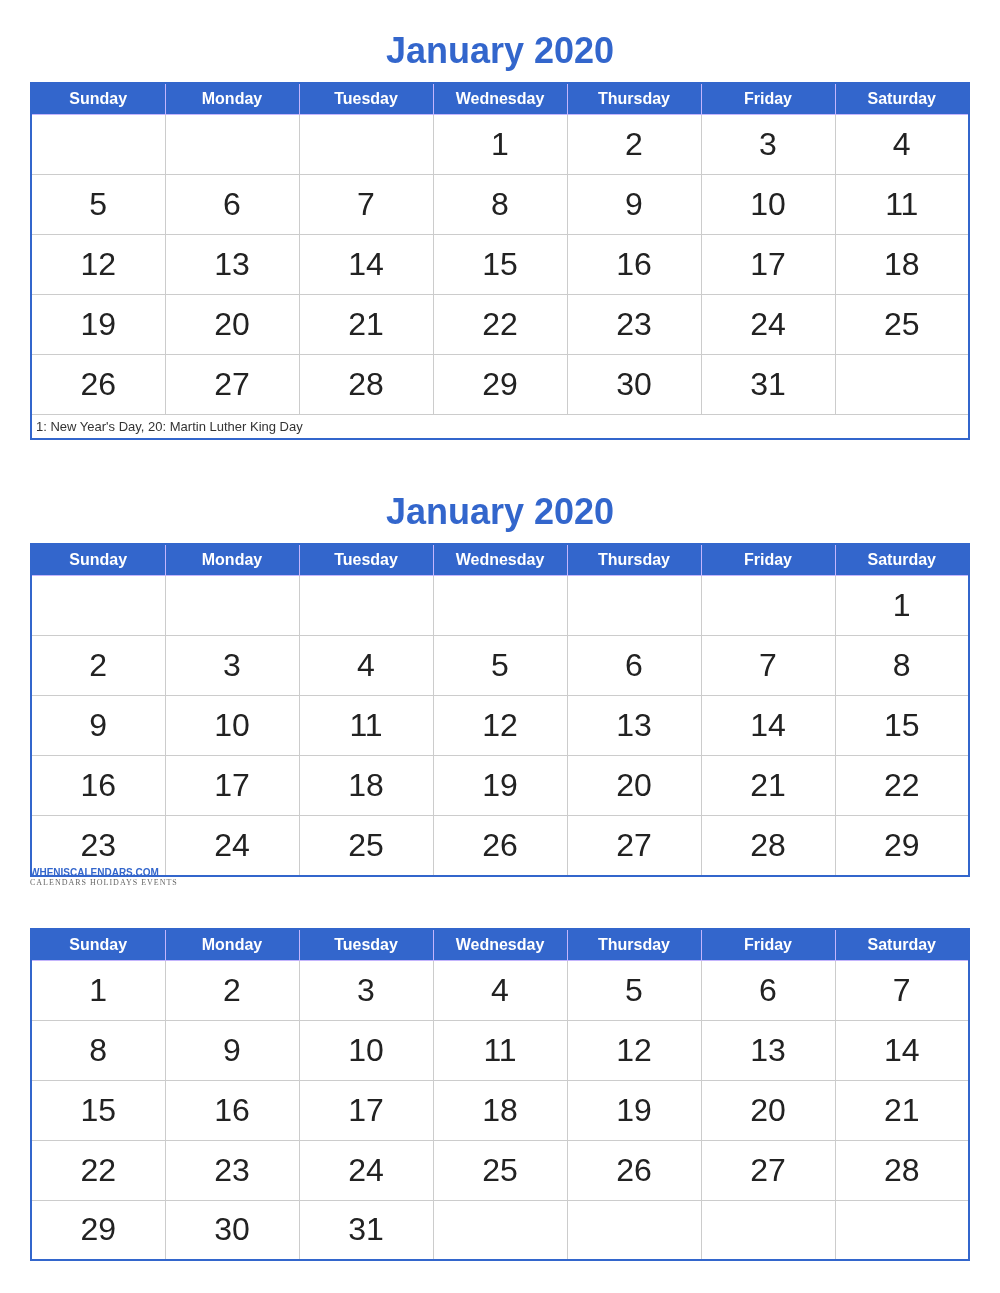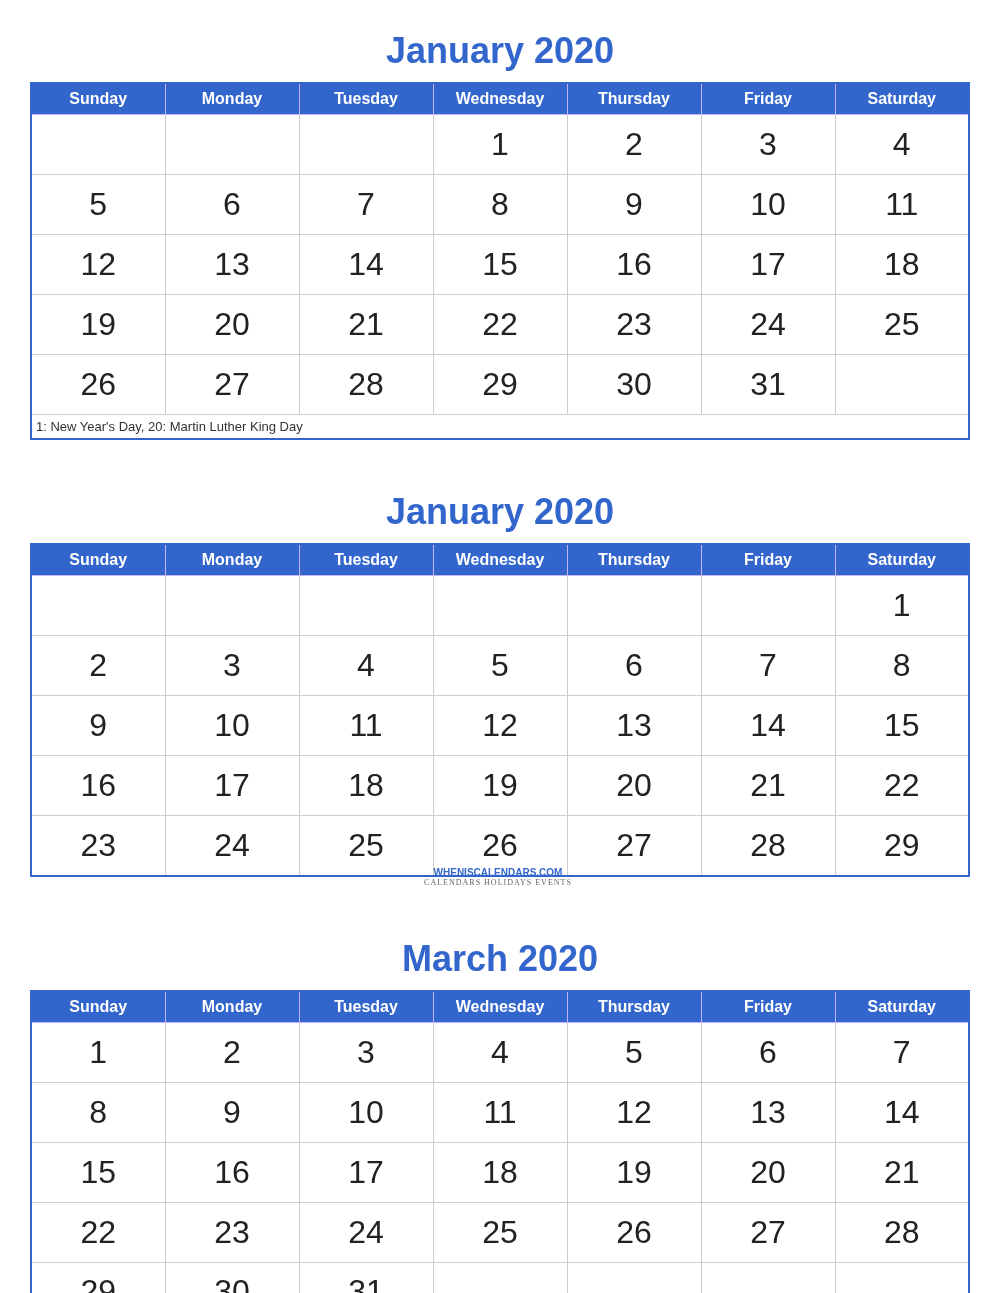--- a/index.html
+++ b/index.html
@@ -60,21 +60,21 @@
     .holiday-row td {
       font-size: 13px;
       color: #333333;
       text-align: left;
       padding: 4px;
       border: none;
       height: auto;
     }
 
     .watermark {
-      text-align: center;
+      text-align: left;
       font-size: 10px;
       color: #3366cc;
       font-weight: bold;
       margin-top: -10px;
       margin-bottom: 6px;
       padding-right: 4px;
     }
 
     .watermark span {
       display: block;
@@ -213,21 +213,20 @@
             <td>26</td>
             <td>27</td>
             <td>28</td>
             <td>29</td>
           </tr>
         </tbody>
       </table>
       <div class="watermark">WHENISCALENDARS.COM<span>CALENDARS   HOLIDAYS   EVENTS</span></div>
     </div>
     <div class="calendar-section">
-      <div class="month-title">March 2020</div>
       <table class="calendar-table">
         <thead>
           <tr>
             <th>Sunday</th>
             <th>Monday</th>
             <th>Tuesday</th>
             <th>Wednesday</th>
             <th>Thursday</th>
             <th>Friday</th>
             <th>Saturday</th>

